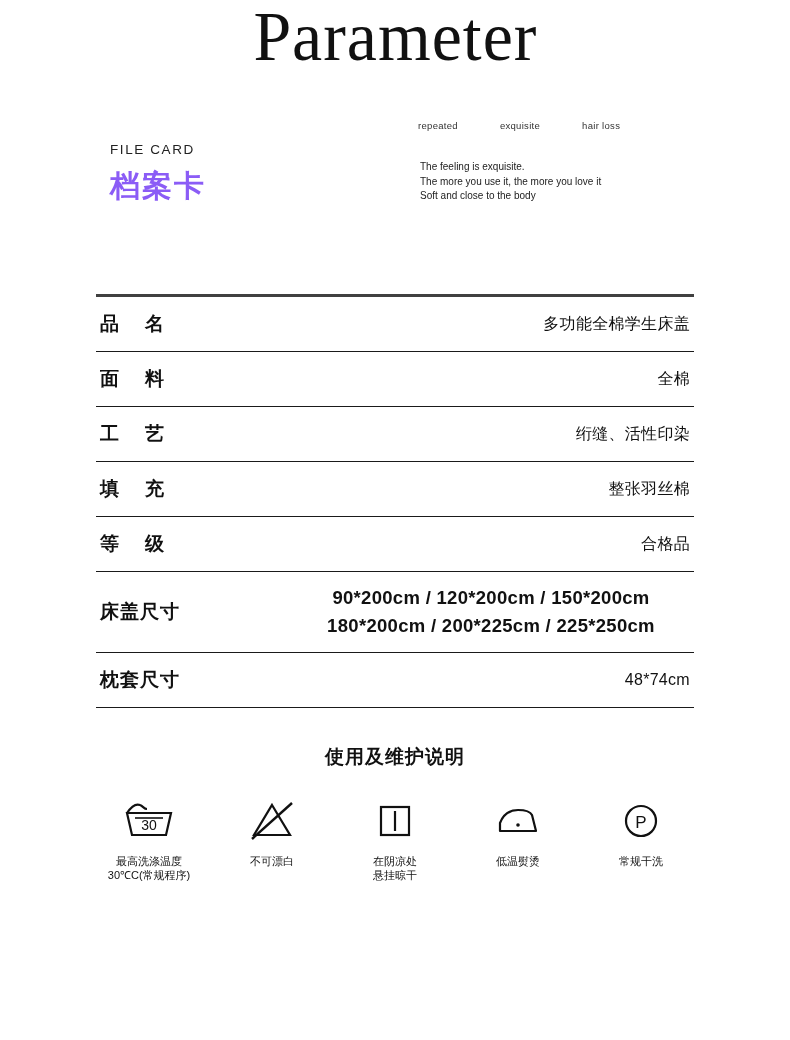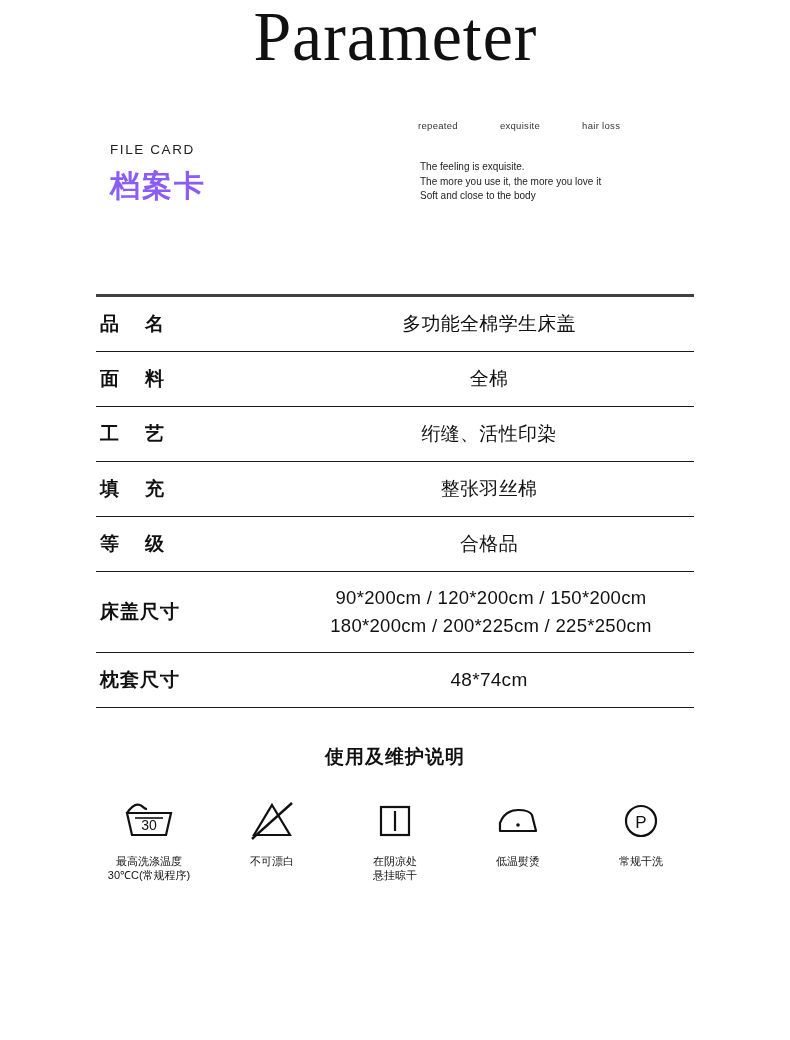--- a/index.html
+++ b/index.html
@@ -93,22 +93,22 @@
   }
   .spec-label {
     font-size: 19px;
     font-weight: 700;
     white-space: pre;
     letter-spacing: 1px;
     width: 180px;
     color: #111;
   }
   .spec-value {
-    font-size: 19px;
-    text-align: center;
+    font-size: 16px;
+    text-align: right;
     color: #111;
     letter-spacing: 0.3px;
   }
   .spec-value.center-block {
     text-align: center;
     line-height: 1.5;
     font-size: 18.5px;
     padding-right: 0;
   }
   .row-size td { padding-top: 12px; padding-bottom: 12px; }
@@ -185,21 +185,21 @@
     <tr>
       <td class="spec-label">填    充</td>
       <td class="spec-value">整张羽丝棉</td>
     </tr>
     <tr>
       <td class="spec-label">等    级</td>
       <td class="spec-value">合格品</td>
     </tr>
     <tr class="row-size">
       <td class="spec-label">床盖尺寸</td>
-      <td class="spec-value center-block" style="white-space: pre-line;">90*200cm  / 120*200cm / 150*200cm
+      <td class="spec-value center-block" style="white-space: pre-line; font-weight: bold;">90*200cm  / 120*200cm / 150*200cm
 180*200cm / 200*225cm / 225*250cm</td>
     </tr>
     <tr>
       <td class="spec-label">枕套尺寸</td>
       <td class="spec-value">48*74cm</td>
     </tr>
   </tbody>
 </table>
 
 <div class="care-title">使用及维护说明</div>

